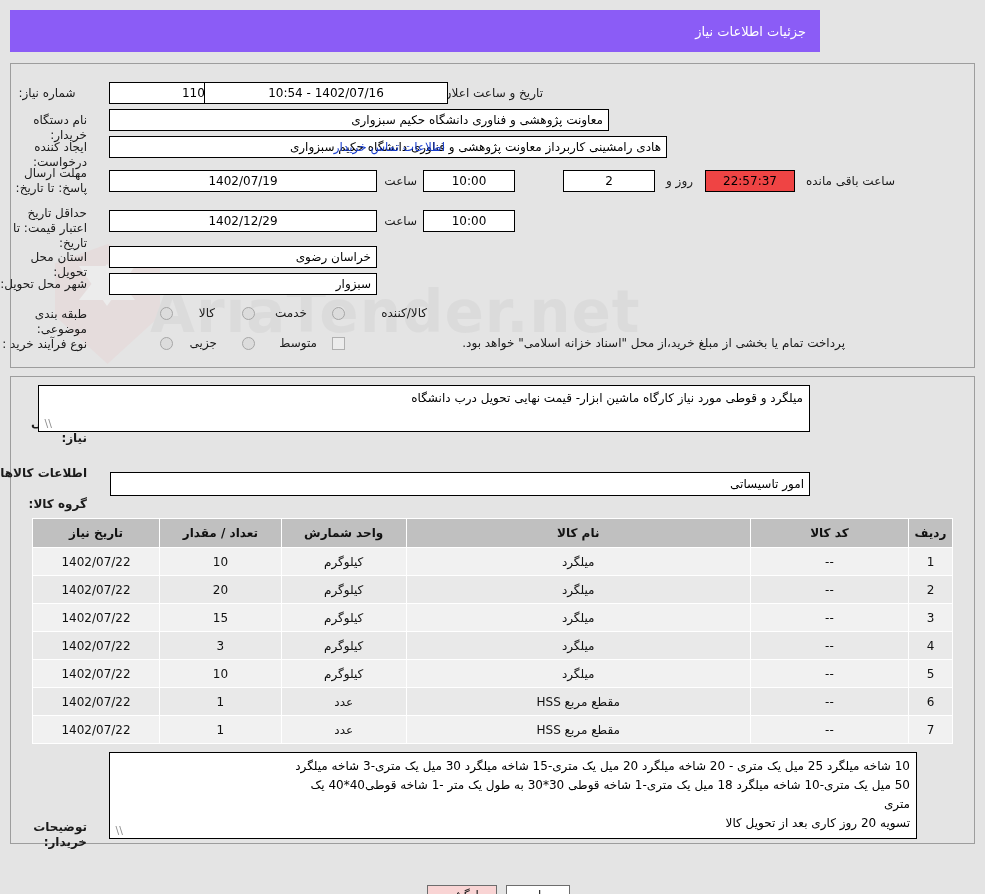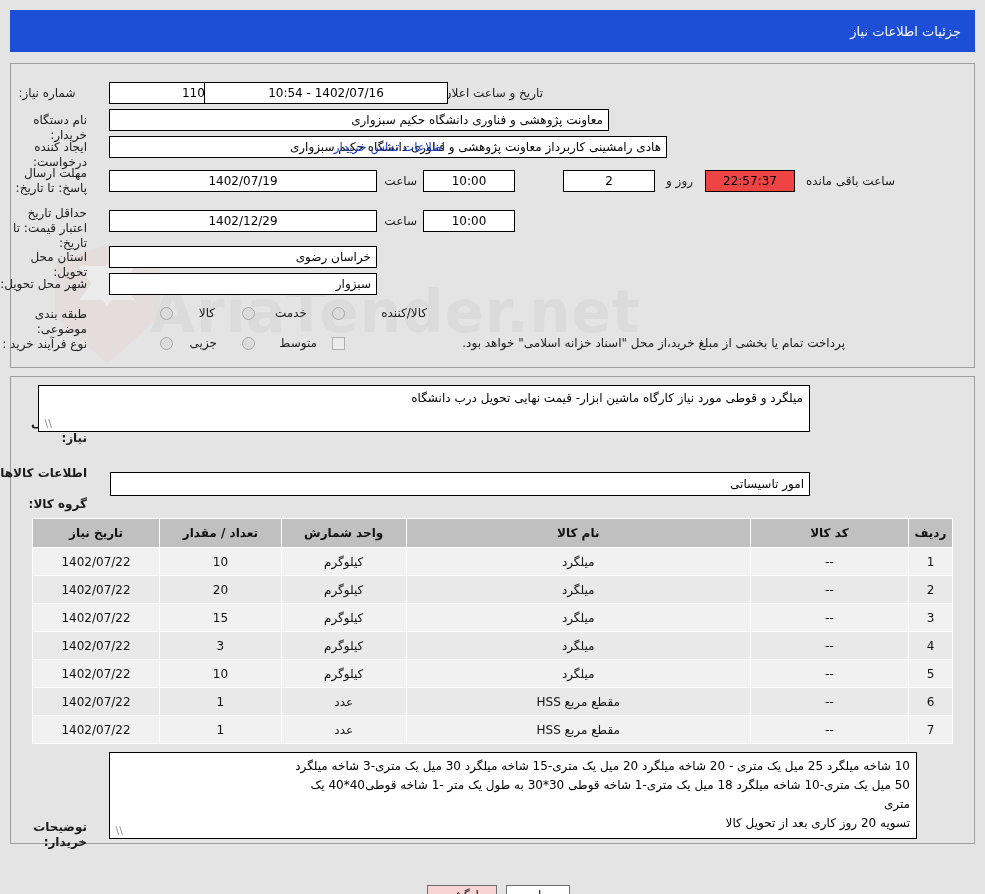--- a/index.html
+++ b/index.html
@@ -58,22 +58,22 @@
     width: 0; height: 0;
     border-left: 28px solid transparent;
     border-right: 28px solid transparent;
     border-bottom: 36px solid #ffffff;
   }
 
   
   .titlebar {
     position: absolute;
     left: 10px; top: 10px;
-    width: 965px; height: 42px;
-    background: #1d4ed8;
+    width: 810px; height: 42px;
+    background: #8b5cf6;
     box-sizing: border-box;
     display: flex;
     align-items: center;
     justify-content: flex-start;
     padding-right: 14px;
     z-index: 3;
     padding-left: 24px;
   }
   .titlebar .ttl {
     color: #ffffff;

